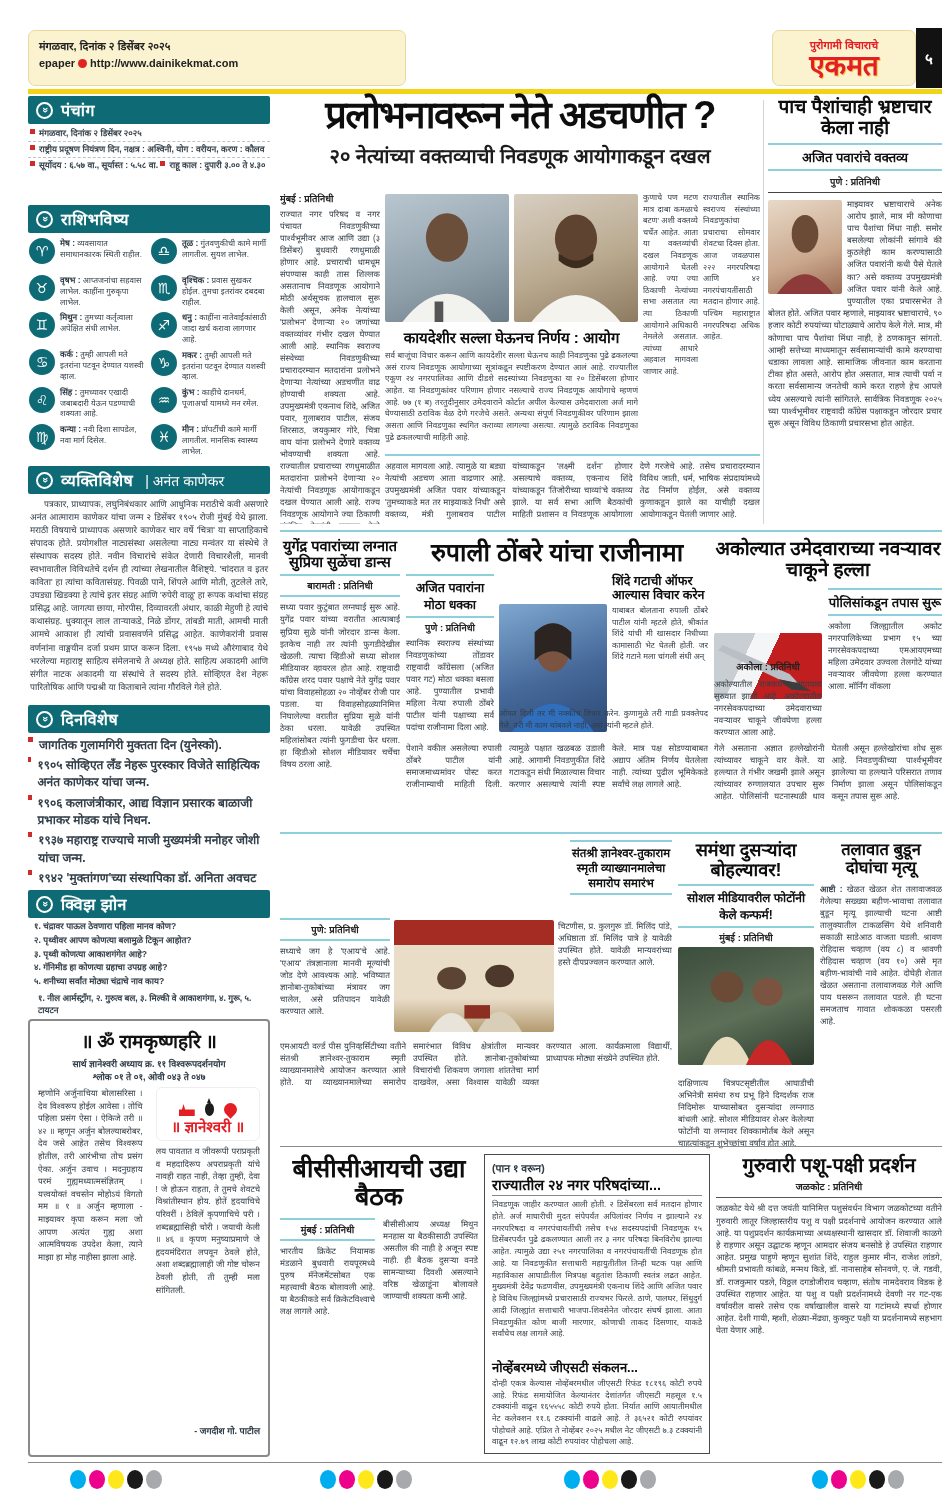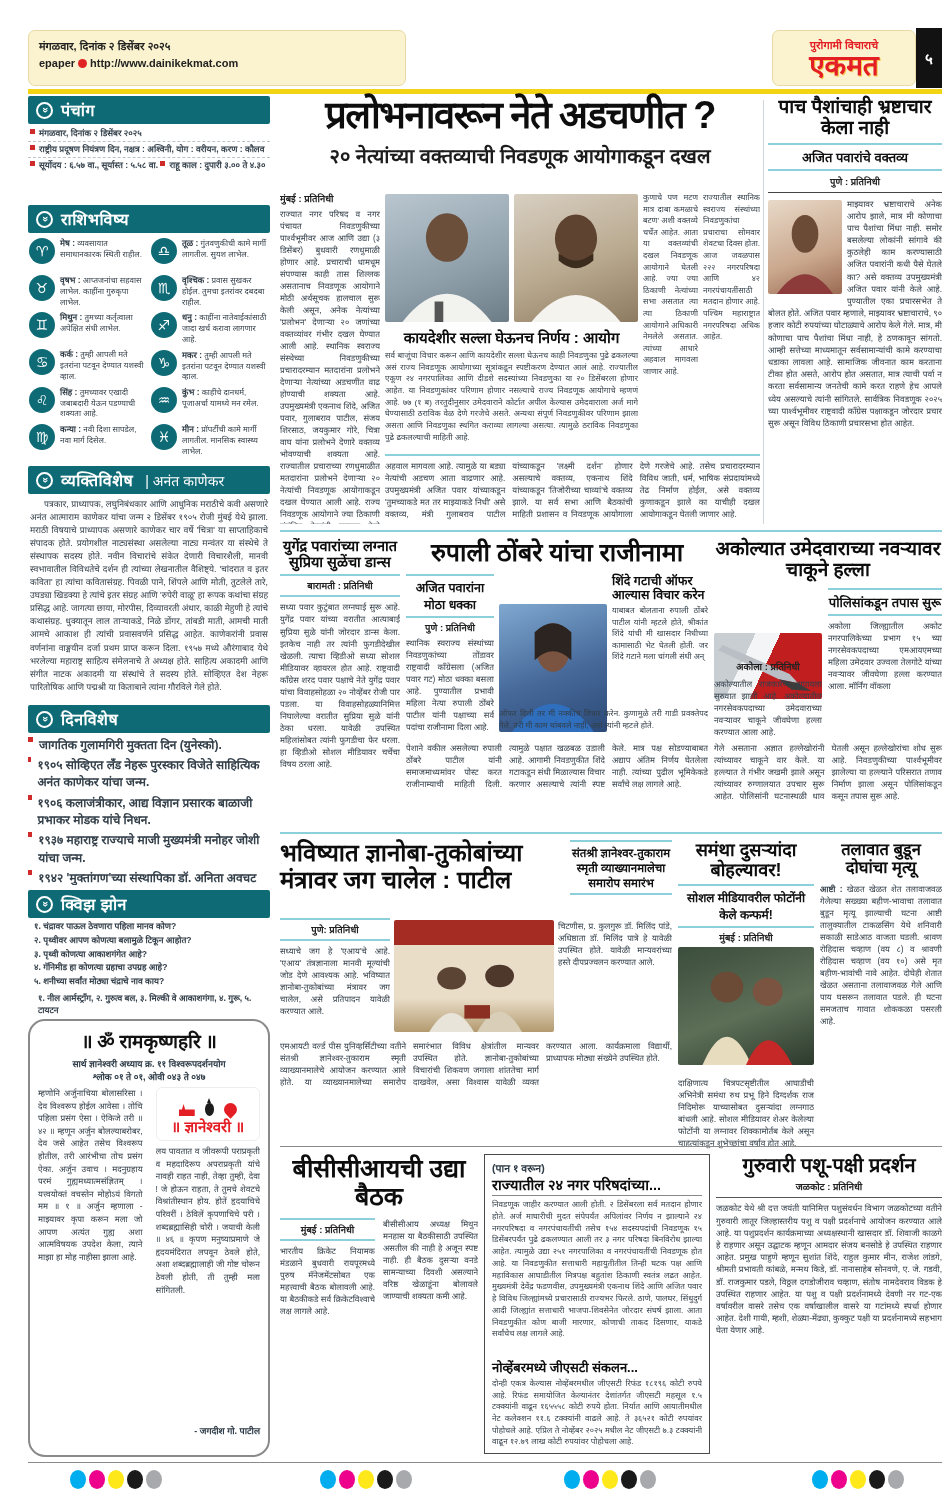--- a/index.html
+++ b/index.html
@@ -37,21 +37,21 @@
   .rgrid{display:flex;gap:4px;padding:5px 1px;height:228px;overflow:hidden}
   .rcol{width:50%}
   .rrow{display:flex;gap:5px;margin-bottom:4px;min-height:33px}
   .ricon{flex:0 0 26px;width:26px;height:26px;border-radius:50%;background:#0e6b76;color:#fff;display:flex;align-items:center;justify-content:center;font-size:14px}
   .rtxt{font-size:8px;line-height:1.35;color:#333f49}
   .rtxt b{font-size:8.4px}
   .body-sm{font-size:8.7px;line-height:1.5;color:#333f49}
   .dline{font-size:12px;font-weight:bold;color:#333f49;line-height:1.45;padding:1.5px 0;display:flex;gap:2px}
   .qline{font-size:8.6px;font-weight:bold;color:#333f49;line-height:1.6;padding-left:6px}
   .qans{font-size:8.6px;font-weight:bold;color:#333f49;line-height:1.45;padding:3px 2px 0 10px}
-  .spirit{border:2px solid #8a8a8a;border-radius:17px;padding:7px 8px;height:438px;overflow:hidden;background:#fff}
+  .spirit{border:2px solid #8a8a8a;border-radius:4px;padding:7px 8px;height:438px;overflow:hidden;background:#fff}
   .spirit h3{font-size:19px;text-align:center;font-family:"Liberation Serif","DejaVu Serif",serif;color:#111}
   .spirit .s1{font-size:9px;font-weight:bold;text-align:center;margin-top:3px}
   .spirit .s2{font-size:9px;font-weight:bold;text-align:center;margin-bottom:4px}
   .spirit-cols{display:flex;gap:13px}
   .spirit-cols .sc{width:50%;font-size:8.4px;line-height:1.5;text-align:justify;color:#333f49}
   .dny{border:1px solid #eee;border-radius:6px;text-align:center;padding:2px 0 4px;margin-bottom:4px}
   .dny .glyphs{display:flex;justify-content:center;align-items:flex-end;gap:10px;height:26px}
   .kalash{width:9px;height:13px;background:#1d1d1d;border-radius:45% 45% 50% 50%;position:relative}
   .kalash:before{content:"";position:absolute;top:-5px;left:2.5px;border-left:2px solid transparent;border-right:2px solid transparent;border-bottom:5px solid #1d1d1d}
   .pin{width:13px;height:13px;background:#e31e24;border-radius:50% 50% 50% 0;transform:rotate(-45deg)}
@@ -379,21 +379,20 @@
         <div class="subbox" style="font-size:13px">पोलिसांकडून तपास सुरू</div>
         <div class="bodytxt ov" style="height:86px;margin-top:4px">अकोला जिल्ह्यातील अकोट नगरपालिकेच्या प्रभाग १५ च्या नगरसेवकपदाच्या एमआयएमच्या महिला उमेदवार उज्वला तेलगोटे यांच्या नवऱ्यावर जीवघेणा हल्ला करण्यात आला. मॉर्निंग वॉकला</div>
       </div>
       <div class="abs ov bodytxt" style="left:0;top:140px;width:108px;height:60px">अकोल्यातील राजकारण तापायला सुरुवात झाली आहे. अकोल्यातील नगरसेवकपदाच्या उमेदवाराच्या नवऱ्यावर चाकूने जीवघेणा हल्ला करण्यात आला आहे.</div>
       <div class="abs ov bodytxt cols2" style="left:0;top:204px;width:228px;height:82px">गेले असताना अज्ञात हल्लेखोरांनी त्यांच्यावर चाकूने वार केले. या हल्ल्यात ते गंभीर जखमी झाले असून त्यांच्यावर रुग्णालयात उपचार सुरू आहेत. पोलिसांनी घटनास्थळी धाव घेतली असून हल्लेखोरांचा शोध सुरू आहे. निवडणुकीच्या पार्श्वभूमीवर झालेल्या या हल्ल्याने परिसरात तणाव निर्माण झाला असून पोलिसांकडून कसून तपास सुरू आहे.</div>
     </div>
 
     <div class="abs brule" style="left:0;top:736px;width:662px;height:1px"></div>
 
     <div class="abs" style="left:0;top:744px;width:392px;height:300px">
-      <div class="abs headline-md" style="left:0;top:0;width:282px;font-size:24px;text-align:left">भविष्यात ज्ञानोबा-तुकोबांच्या मंत्रावर जग चालेल : पाटील</div>
       <div class="abs subbox" style="left:290px;top:0;width:102px;font-size:11.5px">संतश्री ज्ञानेश्वर-तुकाराम स्मृती व्याख्यानमालेचा समारोप समारंभ</div>
       <div class="abs" style="left:0;top:78px;width:110px">
         <div class="byline brule brule-b" style="padding:3px 0">पुणे: प्रतिनिधी</div>
         <div class="bodytxt ov" style="height:108px;margin-top:4px">सध्याचे जग हे 'एआय'चे आहे. 'एआय' तंत्रज्ञानाला मानवी मूल्यांची जोड देणे आवश्यक आहे. भविष्यात ज्ञानोबा-तुकोबांच्या मंत्रावर जग चालेल, असे प्रतिपादन यावेळी करण्यात आले.</div>
       </div>
       <div class="abs ph" style="left:114px;top:80px;width:160px;height:112px;background:linear-gradient(180deg,#a52c22 0 22%,#e9ddc8 22% 70%,#b39a6f)">
         <svg viewBox="0 0 100 100" preserveAspectRatio="none">
             <ellipse cx="36" cy="52" rx="9" ry="10" fill="#5c4434"></ellipse>
             <path d="M22 100 Q36 66 50 100 Z" fill="#e8e4da"></path>
             <ellipse cx="66" cy="50" rx="9" ry="10" fill="#4e382b"></ellipse>

